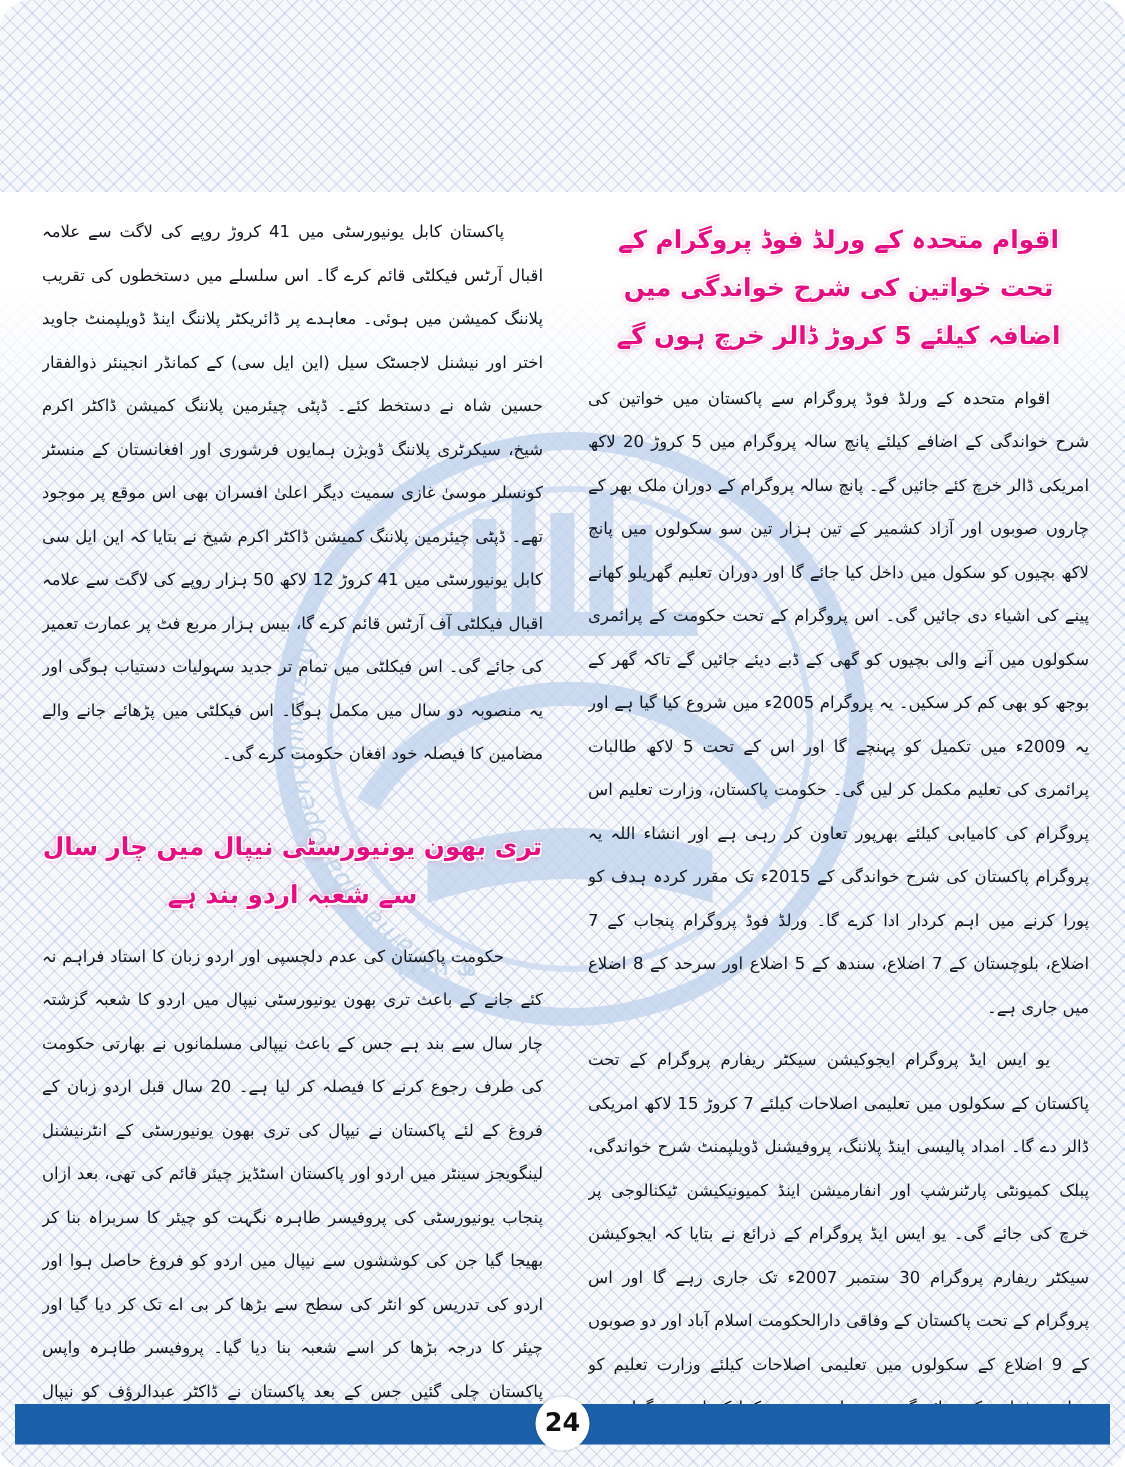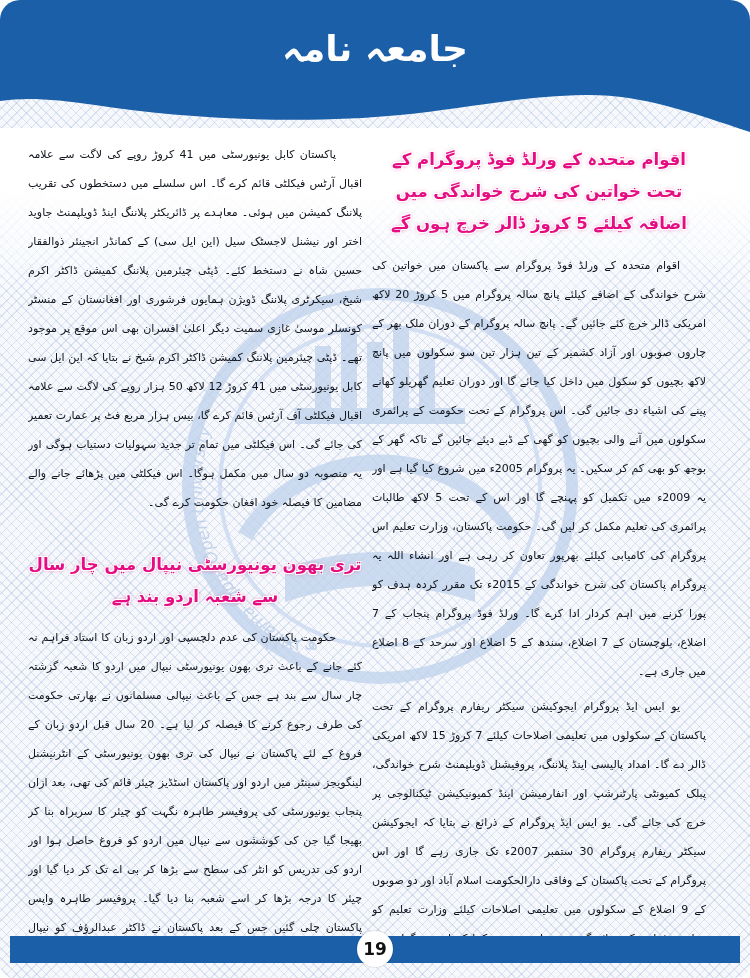--- a/index.html
+++ b/index.html
@@ -21,21 +21,21 @@
   .white-fade{
     position:absolute;top:128px;left:0;width:750px;height:180px;z-index:1;
     background:linear-gradient(#ffffff 35%, rgba(255,255,255,0));
   }
   .watermark{position:absolute;top:268px;left:165px;width:430px;height:440px;z-index:1;opacity:.8;}
   .col{
     position:absolute;top:140px;width:334px;height:800px;overflow:hidden;z-index:2;
     direction:rtl;
   }
   .col-left{left:28px;}
-  .col-right{left:372px;}
+  .col-right{left:392px;}
   .headline{
     color:#e60d83;font-weight:bold;text-align:center;
     font-size:16.5px;line-height:1.95;margin:4px 0 10px 0;
     text-shadow:-1px -1px 0 #fff,1px -1px 0 #fff,-1px 1px 0 #fff,1px 1px 0 #fff,0 0 4px rgba(230,13,131,.55);
   }
   .headline.single{margin-top:32px;}
   .body-text{
     color:#10141c;font-size:11px;line-height:29px;
     text-align:justify;text-indent:26px;margin:0 0 6px 0;
   }
@@ -47,26 +47,20 @@
     position:absolute;left:357px;top:931px;width:36px;height:36px;border-radius:50%;
     background:#ffffff;z-index:4;display:flex;align-items:center;justify-content:center;
     font-weight:bold;font-size:17px;color:#111111;box-shadow:0 0 0 1px rgba(0,0,0,.08);
   }
 </style>
 </head>
 <body>
 
 <div class="page">
 
-  <div class="masthead">
-    <svg viewBox="0 0 750 140" preserveAspectRatio="none">
-      <path d="M0,0 H750 V132 C690,112 640,94 585,95 C520,96 470,108 400,115 C310,124 190,120 95,105 C55,99 25,97 0,101 Z" fill="#1a5fa8"></path>
-    </svg>
-    <div class="masthead-title">جامعہ نامہ</div>
-  </div>
 
   <div class="white-fade"></div>
 
   <div class="watermark">
     <svg viewBox="0 0 430 440" width="430" height="440">
       <defs>
         <path id="ringPath" d="M215,395 A178,178 0 0 1 215,39 A178,178 0 0 1 215,395"></path>
       </defs>
       <circle cx="215" cy="218" r="192" fill="none" stroke="#c2d4ec" stroke-width="12"></circle>
       <circle cx="215" cy="218" r="160" fill="none" stroke="#cbdaf0" stroke-width="4"></circle>
@@ -102,16 +96,16 @@
       <p class="body-text">پاکستان کابل یونیورسٹی میں 41 کروڑ روپے کی لاگت سے علامہ اقبال آرٹس فیکلٹی قائم کرے گا۔ اس سلسلے میں دستخطوں کی تقریب پلاننگ کمیشن میں ہوئی۔ معاہدے پر ڈائریکٹر پلاننگ اینڈ ڈویلپمنٹ جاوید اختر اور نیشنل لاجسٹک سیل (این ایل سی) کے کمانڈر انجینئر ذوالفقار حسین شاہ نے دستخط کئے۔ ڈپٹی چیئرمین پلاننگ کمیشن ڈاکٹر اکرم شیخ، سیکرٹری پلاننگ ڈویژن ہمایوں فرشوری اور افغانستان کے منسٹر کونسلر موسیٰ غازی سمیت دیگر اعلیٰ افسران بھی اس موقع پر موجود تھے۔ ڈپٹی چیئرمین پلاننگ کمیشن ڈاکٹر اکرم شیخ نے بتایا کہ این ایل سی کابل یونیورسٹی میں 41 کروڑ 12 لاکھ 50 ہزار روپے کی لاگت سے علامہ اقبال فیکلٹی آف آرٹس قائم کرے گا، بیس ہزار مربع فٹ پر عمارت تعمیر کی جائے گی۔ اس فیکلٹی میں تمام تر جدید سہولیات دستیاب ہوگی اور یہ منصوبہ دو سال میں مکمل ہوگا۔ اس فیکلٹی میں پڑھائے جانے والے مضامین کا فیصلہ خود افغان حکومت کرے گی۔</p>
     </article>
     <article>
       <h2 class="headline single">تری بھون یونیورسٹی نیپال میں چار سال سے شعبہ اردو بند ہے</h2>
       <p class="body-text">حکومت پاکستان کی عدم دلچسپی اور اردو زبان کا استاد فراہم نہ کئے جانے کے باعث تری بھون یونیورسٹی نیپال میں اردو کا شعبہ گزشتہ چار سال سے بند ہے جس کے باعث نیپالی مسلمانوں نے بھارتی حکومت کی طرف رجوع کرنے کا فیصلہ کر لیا ہے۔ 20 سال قبل اردو زبان کے فروغ کے لئے پاکستان نے نیپال کی تری بھون یونیورسٹی کے انٹرنیشنل لینگویجز سینٹر میں اردو اور پاکستان اسٹڈیز چیئر قائم کی تھی، بعد ازاں پنجاب یونیورسٹی کی پروفیسر طاہرہ نگہت کو چیئر کا سربراہ بنا کر بھیجا گیا جن کی کوششوں سے نیپال میں اردو کو فروغ حاصل ہوا اور اردو کی تدریس کو انٹر کی سطح سے بڑھا کر بی اے تک کر دیا گیا اور چیئر کا درجہ بڑھا کر اسے شعبہ بنا دیا گیا۔ پروفیسر طاہرہ واپس پاکستان چلی گئیں جس کے بعد پاکستان نے ڈاکٹر عبدالرؤف کو نیپال بھیجا، ڈاکٹر عبدالرؤف نے نیپال میں اردو کے شعبے کی ترقی کے لئے نیپالی مسلمانوں پر مشتمل ایک سبجیکٹ کمیٹی تشکیل دی۔ مئی 2001ء میں ڈاکٹر عبدالرؤف کی مدت پوری ہوئی اور وہ پاکستان چلے گئے جس کے بعد سے تاحال پاکستان کی جانب سے کسی ٹیچر کا تقرر نہیں ہوا اور تری بھون یونیورسٹی میں اردو کا شعبہ بند ہے۔</p>
     </article>
   </section>
 
   <div class="footer-bar"></div>
   <div class="page-number-badge">
-    <span>19</span>
+    <span>24</span>
   </div>
 
 </div>
 
 </body></html>

